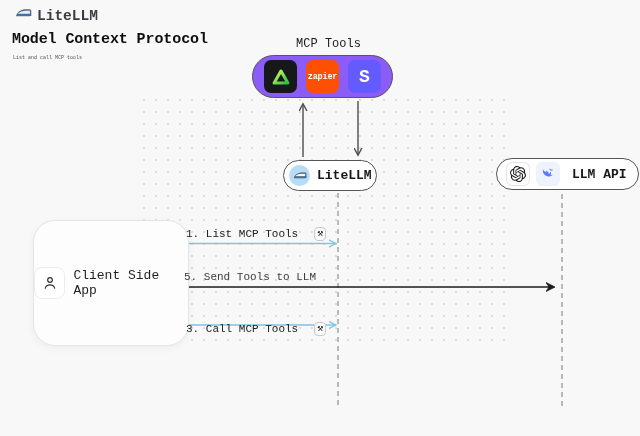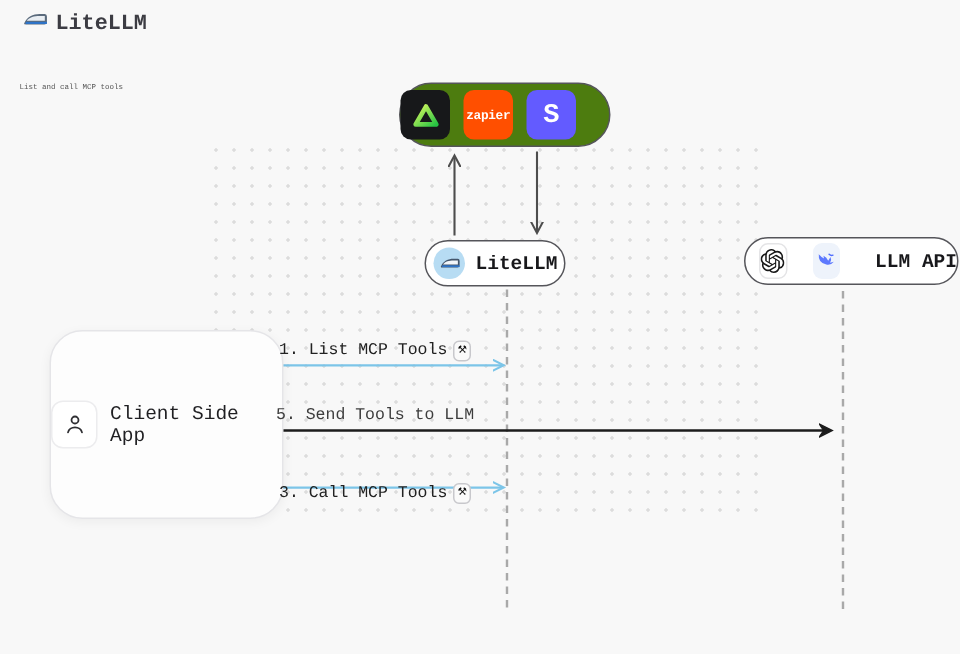--- a/index.html
+++ b/index.html
@@ -12,51 +12,51 @@
     background-size:12px 12px;}
 
   
   .brand{position:absolute;left:15px;top:7px;display:flex;align-items:center;gap:5px;}
   .brand-text{font-size:14.5px;font-weight:600;color:#3c3c43;}
   .page-title{position:absolute;left:12px;top:31px;font-size:15px;font-weight:700;color:#0f0f0f;letter-spacing:-0.1px;}
   .page-subtitle{position:absolute;left:13px;top:55px;font-size:5px;color:#555;}
 
   
   .mcp-label{position:absolute;left:258px;top:37px;width:141px;text-align:center;font-size:12px;font-weight:500;color:#1a1a1a;}
-  .mcp-pill{position:absolute;left:266px;top:55px;width:141px;height:43px;border-radius:23px;
-    background:#4d7c0f;border:1.4px solid #55555a;display:flex;align-items:center;gap:9px;box-sizing:border-box;}
+  .mcp-pill{position:absolute;left:252px;top:55px;width:141px;height:43px;border-radius:23px;
+    background:#8b5cf6;border:1.4px solid #55555a;display:flex;align-items:center;justify-content:center;gap:9px;box-sizing:border-box;}
   .tool-sq{width:33px;height:33px;border-radius:7px;display:flex;align-items:center;justify-content:center;box-sizing:border-box;}
   .tool-dark{background:#17181a;}
   .tool-zapier{background:#ff4f00;}
   .tool-stripe{background:#635bff;}
   .zapier-word{color:#fff;font-weight:700;font-size:8.5px;letter-spacing:-0.2px;}
   .stripe-s{color:#fff;font-weight:700;font-size:18px;}
 
   
   .node-pill{position:absolute;background:#fff;border:1.4px solid #55555a;box-sizing:border-box;
     display:flex;align-items:center;}
   .litellm-node{left:283px;top:160px;width:94px;height:31px;border-radius:16px;padding-left:5px;gap:7px;}
   .litellm-circle{width:21px;height:21px;border-radius:50%;background:#b7dcf3;display:flex;align-items:center;justify-content:center;}
   .node-label{font-size:13px;font-weight:600;color:#18181b;white-space:nowrap;}
-  .llmapi-node{left:496px;top:158px;width:143px;height:32px;border-radius:17px;padding-left:9px;gap:17px;}
+  .llmapi-node{left:496px;top:158px;width:143px;height:32px;border-radius:17px;padding-left:9px;gap:6px;}
   .prov-sq{width:24px;height:24px;border-radius:6px;display:flex;align-items:center;justify-content:center;box-sizing:border-box;}
   .prov-openai{background:#fff;border:1px solid #e4e4e6;}
   .prov-deepseek{background:#eef3fb;}
   .llmapi-label{margin-left:6px;}
 
   
   .client-box{position:absolute;left:33px;top:220px;width:156px;height:126px;border-radius:22px;
     background:#fdfdfd;border:1px solid #e5e5e8;box-shadow:0 2px 8px rgba(0,0,0,0.05);
     display:flex;align-items:center;justify-content:center;gap:8px;box-sizing:border-box;}
   .person-sq{width:30px;height:30px;border-radius:8px;background:#fff;border:1px solid #ececee;
     display:flex;align-items:center;justify-content:center;}
   .client-label{font-size:13px;font-weight:500;color:#1f1f22;}
 
   
-  .seq-label{position:absolute;display:flex;align-items:center;gap:4px;font-size:11px;font-weight:500;color:#222;white-space:nowrap;}
+  .seq-label{position:absolute;display:flex;align-items:center;gap:16px;font-size:11px;font-weight:500;color:#222;white-space:nowrap;}
   .seq-1{left:186px;top:227px;}
   .seq-2{left:184px;top:271px;color:#3d3d3d;}
   .seq-3{left:186px;top:309px;margin-top:13px;}
   .tool-badge{display:inline-flex;align-items:center;justify-content:center;border:1px solid #c8c8cc;
     border-radius:4px;background:#fafafa;font-size:10px;line-height:1;padding:1px 2px;color:#111;}
 
   .arrows-svg{position:absolute;left:0;top:0;pointer-events:none;}
 </style>
 </head>
 <body>
@@ -68,22 +68,24 @@
   <div class="brand">
     <span>
       <svg width="17" height="13" viewBox="0 0 24 16">
         <path d="M1.5 11 C4 4.5 10 2 16 2 L21 2 Q23 2 23 4.5 L23 9.5 Q23 12 20.5 12 L3.5 12 Q1 12 1.5 11 Z" fill="#5b6b7d"></path>
         <path d="M4 8.5 C6.5 5 11 4 16 4 L21 4 L21 8.5 Z" fill="#e9eef3"></path>
         <rect x="3" y="9.5" width="20" height="2" fill="#2e74c9"></rect>
       </svg>
     </span>
     <span class="brand-text">LiteLLM</span>
   </div>
+  <div class="page-title">Model Context Protocol</div>
   <div class="page-subtitle">List and call MCP tools</div>
 
+  <div class="mcp-label">MCP Tools</div>
   <div class="mcp-pill">
     <div class="tool-sq tool-dark">
       <svg width="22" height="22" viewBox="0 0 24 24">
         <defs>
           <linearGradient id="triGrad" x1="0" y1="0" x2="1" y2="1">
             <stop offset="0" stop-color="#ddf95f"></stop>
             <stop offset="1" stop-color="#25c243"></stop>
           </linearGradient>
         </defs>
         <path d="M12 5.5 L19.5 18.5 H4.5 Z" fill="none" stroke="url(#triGrad)" stroke-width="3.4" stroke-linejoin="round"></path>

